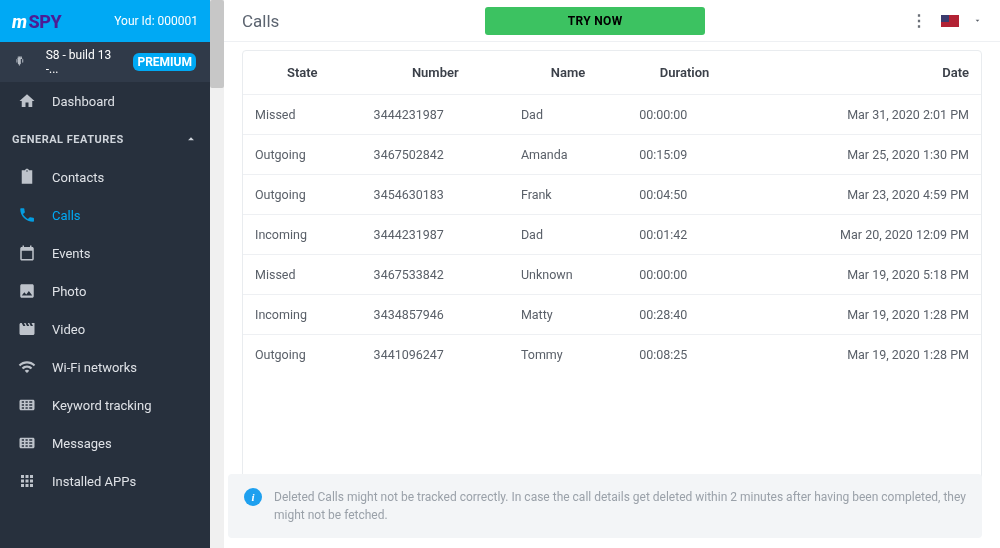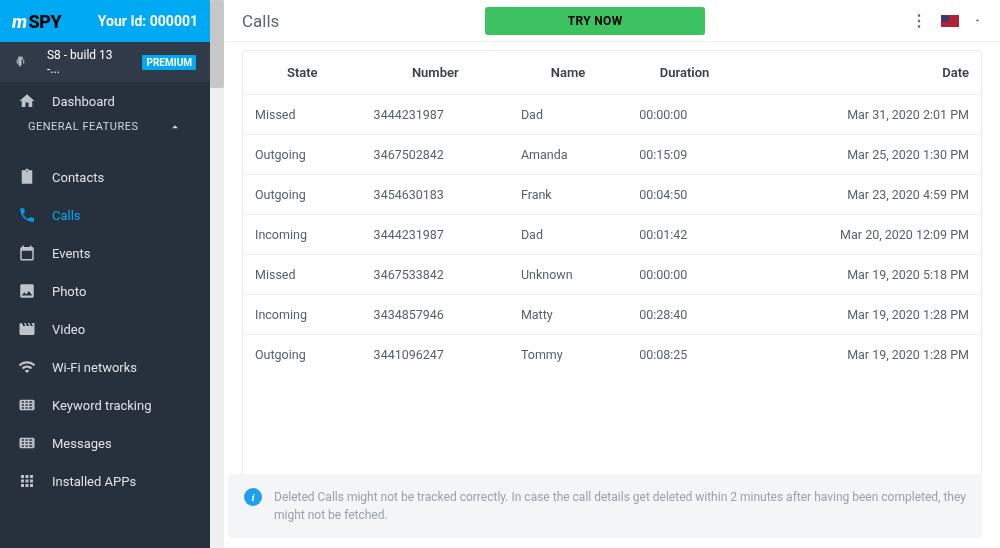--- a/index.html
+++ b/index.html
@@ -1,28 +1,28 @@
 <!DOCTYPE html>
 <html><head>
 <meta charset="utf-8">
 <style>
 *{box-sizing:border-box;margin:0;padding:0;font-family:-apple-system,BlinkMacSystemFont,"Segoe UI",Roboto,Arial,sans-serif}
 body{width:1000px;height:548px;overflow:hidden;background:#fff;display:flex}
 .sidebar{width:210px;background:#27303d;color:#fff;display:flex;flex-direction:column;height:548px}
 .sb-top{background:#00a9f4;height:42px;display:flex;align-items:center;padding:0 12px;justify-content:space-between}
 .logo{font-weight:800;font-size:18px;letter-spacing:-.5px;display:flex;align-items:center;gap:2px}
-.your-id{font-size:14px;font-weight:700}
+.your-id{font-size:12px;font-weight:400}
 .device-bar{background:#303a49;height:40px;display:flex;align-items:center;padding:0 14px;gap:20px;font-size:12px}
-.device-bar .badge{background:#00a9f4;color:#fff;font-size:10px;font-weight:700;padding:2px 4px;border-radius:1px}
+.device-bar .badge{background:#00a9f4;color:#fff;font-size:12px;font-weight:700;padding:2px 4px;border-radius:6px}
 .android-icon{width:14px;height:14px;opacity:.85}
 .nav{flex:1;overflow:hidden}
 .nav .item{display:flex;align-items:center;gap:16px;padding:0 18px;height:38px;font-size:13px;color:#dfe2e7;cursor:pointer}
 .nav .item.active{color:#00a9f4}
 .nav .item .nicon{width:18px;height:18px;display:flex;align-items:center;justify-content:center;opacity:.9;flex-shrink:0}
-.section-head{display:flex;align-items:flex-start;justify-content:space-between;padding:0 28px;height:38px;font-size:11px;letter-spacing:.5px;color:#cfd4db;font-weight:400}
+.section-head{display:flex;align-items:center;justify-content:space-between;padding:0 12px;height:38px;font-size:11px;letter-spacing:.5px;color:#cfd4db;font-weight:700}
 .chev{width:14px;height:14px}
 .main{flex:1;height:548px;position:relative;background:#fff;overflow:hidden}
 .vstrip{position:absolute;left:0;top:0;width:14px;height:548px;background:#f0f0f0}
 .vthumb{position:absolute;left:0;top:0;width:14px;height:88px;background:#c7c7c7;border-radius:2px}
 .content{margin-left:14px}
 .topbar{height:42px;display:flex;align-items:center;justify-content:space-between;padding:0 18px;border-bottom:1px solid #eef0f3}
 .page-title{font-size:17px;color:#5c6470}
 .try-btn{background:#3cc261;color:#000000;font-size:12px;font-weight:700;border:none;height:28px;width:220px;border-radius:3px;cursor:pointer;letter-spacing:.3px}
 .tb-right{display:flex;align-items:center;gap:14px}
 .dots{color:#6a6f77;font-weight:700;cursor:pointer}
@@ -38,21 +38,21 @@
 .caret{width:9px;height:9px}
 svg{display:block}
 </style>
 </head>
 <body>
 
 <div class="sidebar">
   <div class="sb-top">
     <div class="logo">
       <span style="color:#fff;font-style:italic">m</span>
-      <span style="color:#000000">SPY</span>
+      <span style="color:#4c1d95">SPY</span>
     </div>
     <div class="your-id">
       <span>Your Id:</span>
       <span>000001</span>
     </div>
   </div>
 
   <div class="device-bar">
     <span class="android-icon">
       <svg viewBox="0 0 24 24" fill="#cfd4db">

